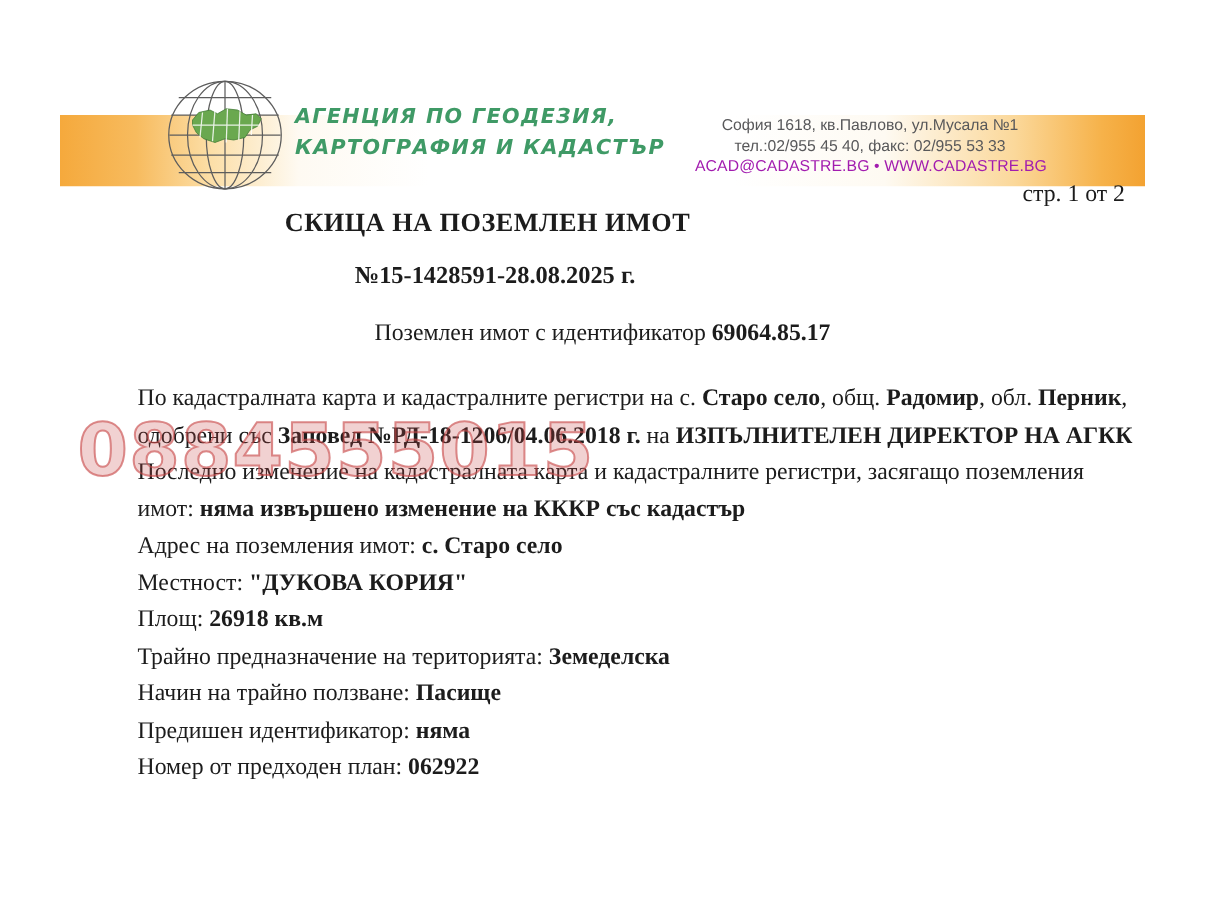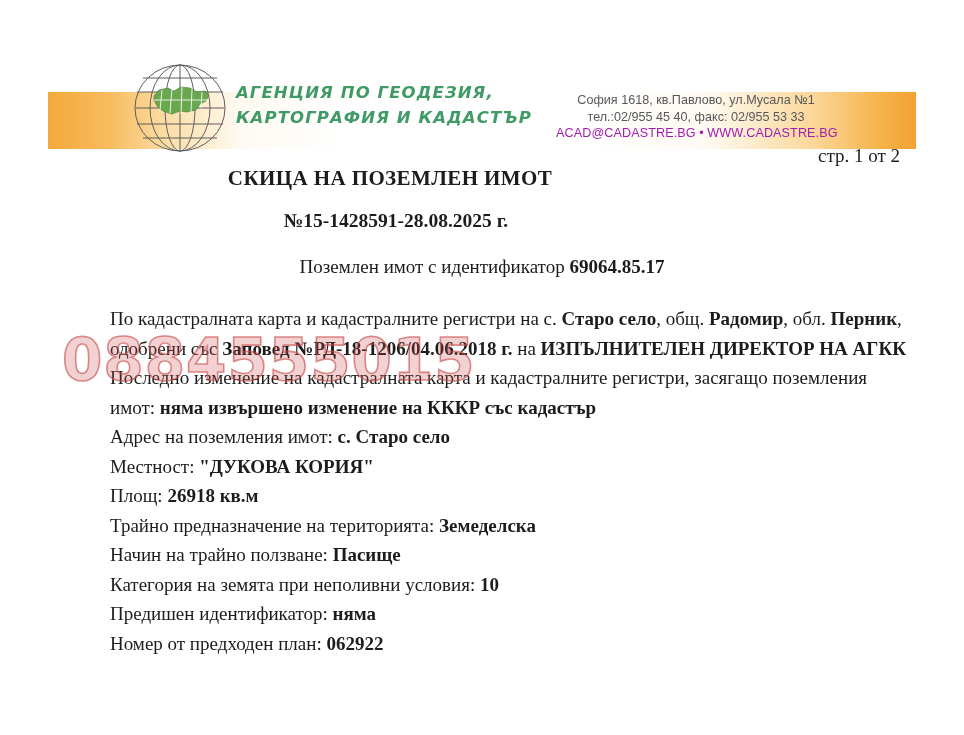--- a/index.html
+++ b/index.html
@@ -233,21 +233,20 @@
     <p class="field"><span>Адрес на поземления имот: </span><b>с. Старо село</b></p>
 
     <p class="field"><span>Местност: </span><b>"ДУКОВА КОРИЯ"</b></p>
 
     <p class="field"><span>Площ: </span><b>26918 кв.м</b></p>
 
     <p class="field"><span>Трайно предназначение на територията: </span><b>Земеделска</b></p>
 
     <p class="field"><span>Начин на трайно ползване: </span><b>Пасище</b></p>
 
-    <p class="field"><span>Категория на земята при неполивни условия: </span><b>10</b></p>
 
     <p class="field"><span>Предишен идентификатор: </span><b>няма</b></p>
 
     <p class="field"><span>Номер от предходен план: </span><b>062922</b></p>
   </div>
 
   <div class="watermark">0884555015</div>
 
 </div>
 

